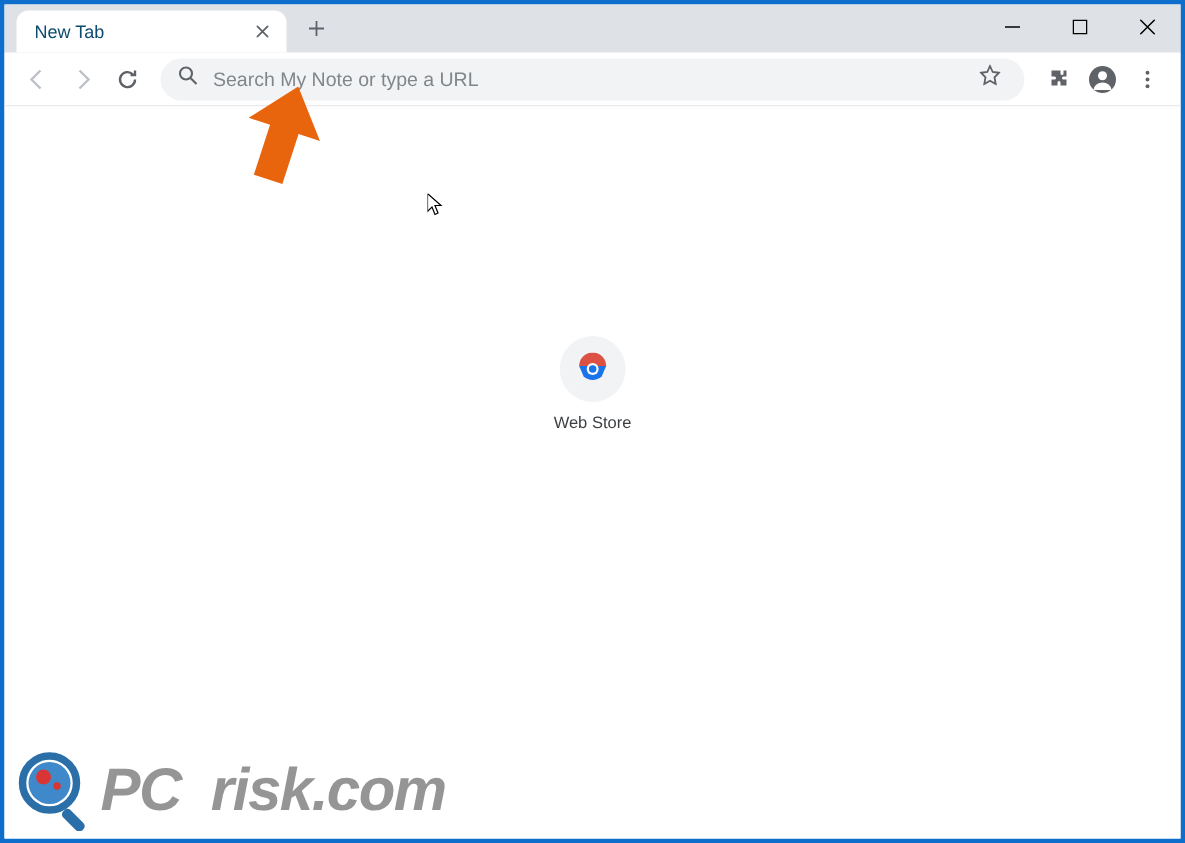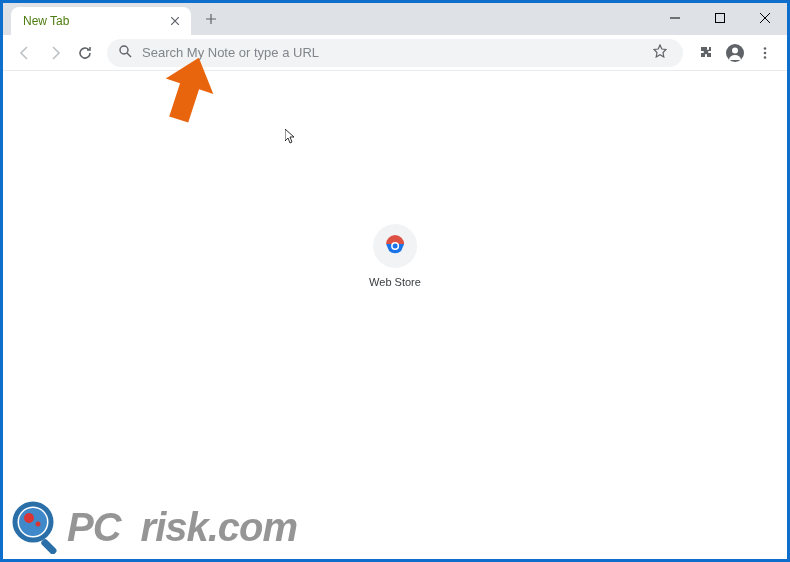--- a/index.html
+++ b/index.html
@@ -1,19 +1,19 @@
 <!DOCTYPE html>
 <html><head>
 <meta charset="utf-8">
 <style>
 * { margin: 0; padding: 0; box-sizing: border-box; font-family: 'Segoe UI', Arial, sans-serif; }
 body { width: 790px; height: 562px; background: #0d6ecc; position: relative; overflow: hidden; }
 .frame { position: absolute; top: 3px; left: 3px; right: 3px; bottom: 3px; background: #fff; }
 .titlebar { height: 32px; background: #dee1e6; display: flex; align-items: flex-end; position: relative; }
-.tab { height: 28px; background: #fff; border-radius: 8px 8px 0 0; margin-left: 8px; display: flex; align-items: center; padding: 0 8px 0 12px; font-size: 12px; color: #4d7c0f; min-width: 180px; position: relative; }
+.tab { height: 28px; background: #fff; border-radius: 8px 8px 0 0; margin-left: 8px; display: flex; align-items: center; padding: 0 8px 0 12px; font-size: 12px; color: #0c4a6e; min-width: 180px; position: relative; }
 .tab-close { width: 16px; height: 16px; display: flex; align-items: center; justify-content: center; margin-left: auto; cursor: pointer; border-radius: 50%; }
 .new-tab-btn { width: 28px; height: 28px; display: flex; align-items: center; justify-content: center; cursor: pointer; border-radius: 50%; margin-left: 6px; margin-bottom: 2px; }
 .window-controls { position: absolute; right: 0; top: 0; height: 32px; display: flex; }
 .win-btn { width: 45px; height: 30px; display: flex; align-items: center; justify-content: center; cursor: pointer; }
 .toolbar { height: 36px; background: #fff; display: flex; align-items: center; padding: 0 8px; gap: 2px; border-bottom: 1px solid #e8eaed; }
 .nav-btn { width: 28px; height: 28px; display: flex; align-items: center; justify-content: center; cursor: pointer; border-radius: 50%; color: #5f6368; }
 .nav-btn.disabled { color: #bdc1c6; cursor: default; }
 .omnibox { flex: 1; height: 28px; background: #f1f3f4; border-radius: 14px; display: flex; align-items: center; padding: 0 12px; margin: 0 6px; }
 .omnibox-icon { color: #5f6368; margin-right: 10px; }
 .omnibox-input { border: none; background: transparent; outline: none; flex: 1; font-size: 13px; color: #a16207; }

